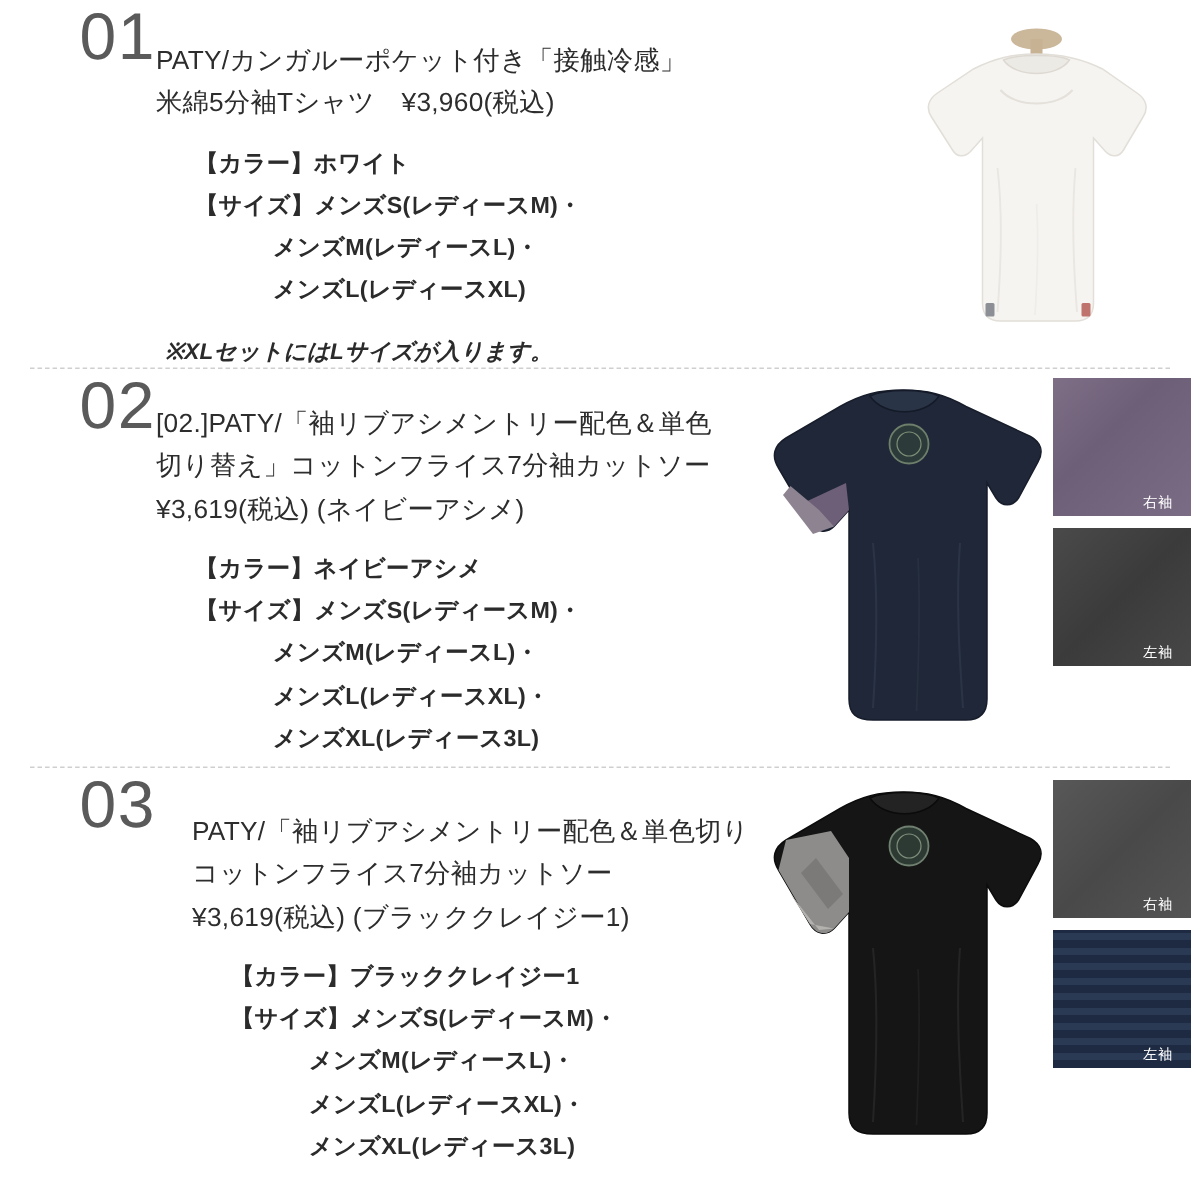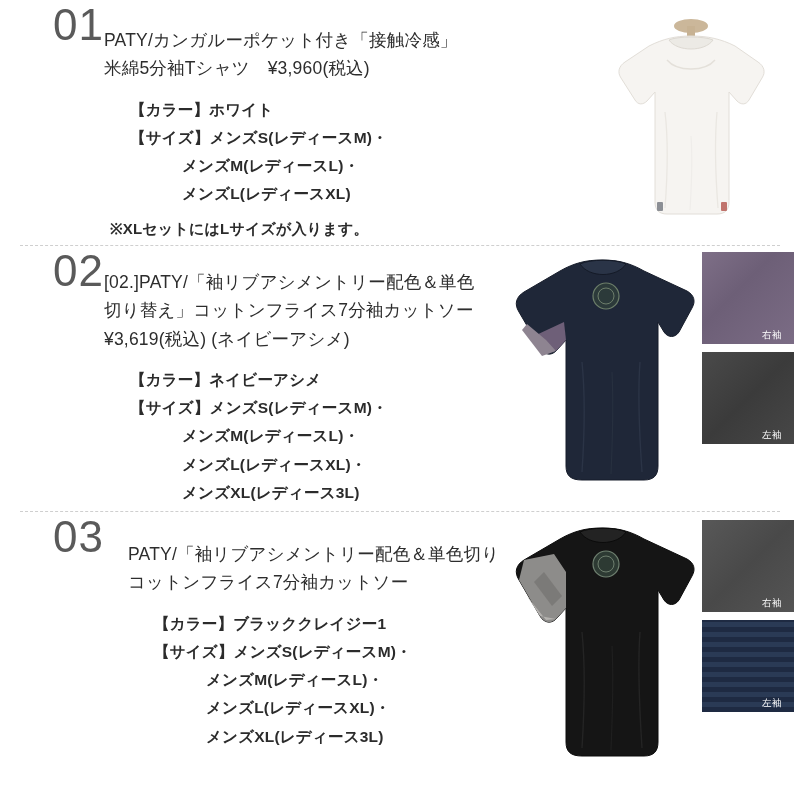--- a/index.html
+++ b/index.html
@@ -61,21 +61,22 @@
     font-weight: bold;
     color: #2b2b2b;
     letter-spacing: 0.2px;
   }
   .spec .ind1 { padding-left: 26px; }
   .spec .ind2 { padding-left: 78px; }
   .note {
     font-size: 15px;
     font-weight: bold;
     padding-left: 6px;
-    margin-top: 6px;
+    margin-top: 12px;
+    font-style: italic;
   }
 
   .photos {
     position: absolute;
     top: 0;
     right: 0;
   }
 
   
   .ph1 {
@@ -209,20 +210,21 @@
   </div>
 
   <div class="divider"></div>
 
   <div class="item item-03">
     <div class="num">03</div>
     <div class="info info-03">
       <div class="title">
         <div>PATY/「袖リブアシメントリー配色＆単色切り</div>
         <div>コットンフライス7分袖カットソー</div>
+        <div>¥3,619(税込) (ブラッククレイジー1)</div>
       </div>
       <div class="spec">
         <div class="ind1">【カラー】ブラッククレイジー1</div>
         <div class="ind1">【サイズ】メンズS(レディースM)・</div>
         <div class="ind2">メンズM(レディースL)・</div>
         <div class="ind2">メンズL(レディースXL)・</div>
         <div class="ind2">メンズXL(レディース3L)</div>
       </div>
     </div>
     <div class="photos ph3">

